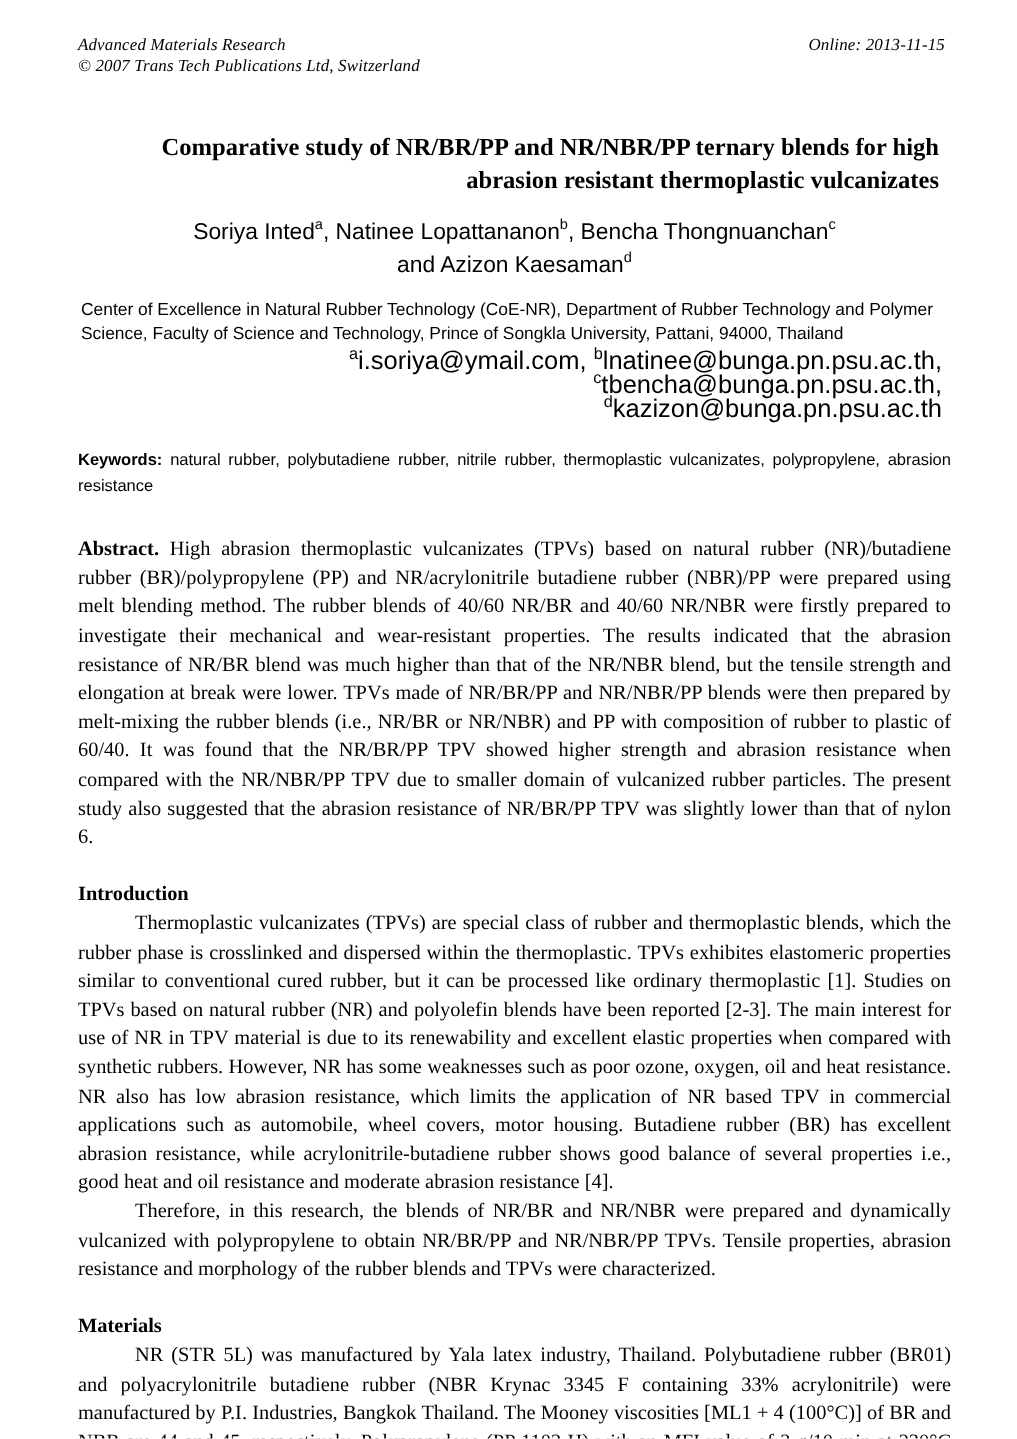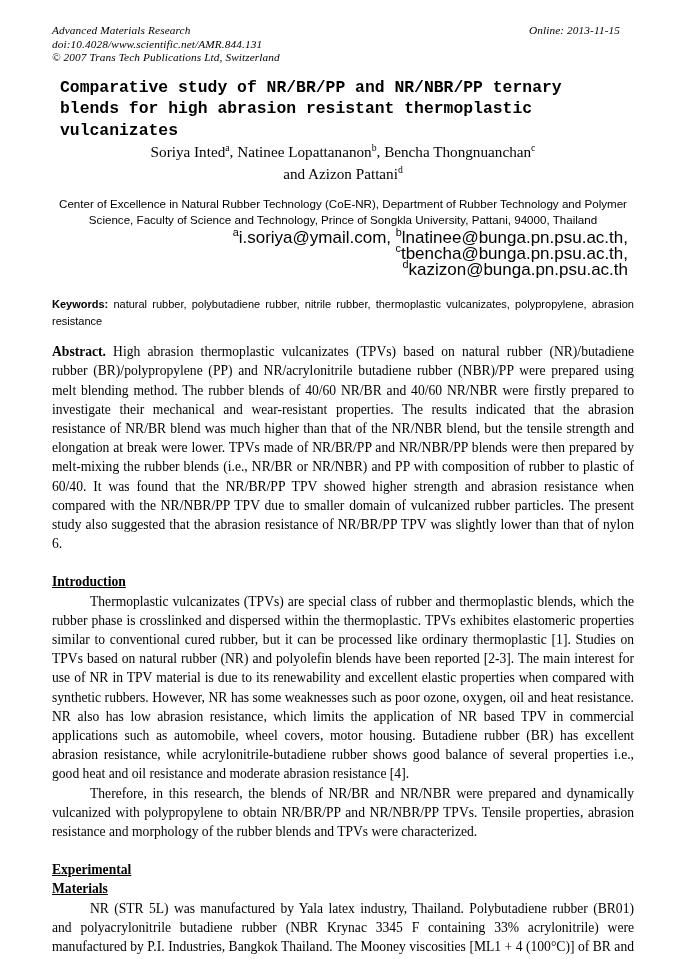--- a/index.html
+++ b/index.html
@@ -28,56 +28,57 @@
     position: relative;
     font-family: "Liberation Serif", serif;
     font-style: italic;
     font-size: 11.3px;
     line-height: 13.6px;
     letter-spacing: 0.1px;
   }
   .masthead .line { white-space: pre; }
   .masthead-online {
     position: absolute;
-    right: 14px;
+    right: 4px;
     top: 0;
     font-style: italic;
     font-size: 11.3px;
     white-space: nowrap;
   }
 
   
   .title-block {
-    margin-top: 12px;
-    text-align: left;
-    font-family: Liberation Mono, monospace;
+    margin-top: 36px;
+    text-align: right;
+    font-family: Liberation Serif, serif;
     font-weight: bold;
     font-size: 16.4px;
     line-height: 21.5px;
     padding: 0 8px;
   }
 
   
   .authors {
+    margin-top: 14px;
     text-align: center;
-    font-family: Liberation Serif, serif;
+    font-family: Liberation Sans, sans-serif;
     font-size: 15.2px;
     line-height: 22px;
     padding: 0 18px;
   }
   sup {
     font-size: 0.64em;
     vertical-align: super;
     line-height: 0;
   }
 
   
   .affiliation {
     margin-top: 11px;
-    text-align: center;
+    text-align: left;
     font-family: "Liberation Sans", sans-serif;
     font-size: 11.6px;
     line-height: 16.2px;
     padding: 0 2px;
   }
   .emails {
     margin-top: 1px;
     text-align: right;
     font-family: "Liberation Sans", sans-serif;
     font-size: 17px;
@@ -90,64 +91,62 @@
     margin-top: 18px;
     text-align: justify;
     font-family: "Liberation Sans", sans-serif;
     font-size: 11px;
     line-height: 16.4px;
   }
   .keywords b { font-weight: bold; }
 
   
   .abstract {
-    margin-top: 13px;
+    margin-top: 24px;
     text-align: justify;
     font-family: "Liberation Serif", serif;
     font-size: 13.6px;
     line-height: 19.2px;
   }
   .abstract b { font-weight: bold; }
 
   
   .section-heading {
     font-family: "Liberation Serif", serif;
     font-weight: bold;
     font-size: 13.6px;
     line-height: 19.2px;
-    text-decoration: underline;
   }
   .sec-intro { margin-top: 19px; }
   .sec-exp { margin-top: 19px; }
 
   .para {
     text-align: justify;
     font-family: "Liberation Serif", serif;
     font-size: 13.6px;
     line-height: 19.2px;
     text-indent: 38px;
   }
 </style>
 </head>
 <body>
 
 <div class="page">
 
   <div class="masthead">
     <div class="line">Advanced Materials Research</div>
-    <div class="line">doi:10.4028/www.scientific.net/AMR.844.131</div>
     <div class="line">© 2007 Trans Tech Publications Ltd, Switzerland</div>
     <div class="masthead-online">Online: 2013-11-15</div>
   </div>
 
   <div class="title-block">Comparative study of NR/BR/PP and NR/NBR/PP ternary blends for high abrasion resistant thermoplastic vulcanizates</div>
 
   <div class="authors">
     <span>Soriya Inted</span><sup>a</sup><span>, Natinee Lopattananon</span><sup>b</sup><span>, Bencha Thongnuanchan</span><sup>c</sup><br>
-    <span>and Azizon Pattani</span><sup>d</sup>
+    <span>and Azizon Kaesaman</span><sup>d</sup>
   </div>
 
   <div class="affiliation">Center of Excellence in Natural Rubber Technology (CoE-NR), Department of Rubber Technology and Polymer Science, Faculty of Science and Technology, Prince of Songkla University, Pattani, 94000, Thailand</div>
 
   <div class="emails">
     <sup>a</sup><span>i.soriya@ymail.com, </span><sup>b</sup><span>lnatinee@bunga.pn.psu.ac.th, </span><sup>c</sup><span>tbencha@bunga.pn.psu.ac.th,</span><br>
     <sup>d</sup><span>kazizon@bunga.pn.psu.ac.th</span>
   </div>
 
   <div class="keywords">
@@ -158,18 +157,17 @@
     <b>Abstract.</b><span> High abrasion thermoplastic vulcanizates (TPVs) based on natural rubber (NR)/butadiene rubber (BR)/polypropylene (PP) and NR/acrylonitrile butadiene rubber (NBR)/PP were prepared using melt blending method.  The rubber blends of 40/60 NR/BR and 40/60 NR/NBR were firstly prepared to investigate their mechanical and wear-resistant properties.  The results indicated that the abrasion resistance of NR/BR blend was much higher than that of the NR/NBR blend, but the tensile strength and elongation at break were lower.  TPVs made of NR/BR/PP and NR/NBR/PP blends were then prepared by melt-mixing the rubber blends (i.e., NR/BR or NR/NBR) and PP with composition of rubber to plastic of 60/40.  It was found that the NR/BR/PP TPV showed higher strength and abrasion resistance when compared with the NR/NBR/PP TPV due to smaller domain of vulcanized rubber particles.  The present study also suggested that the abrasion resistance of NR/BR/PP TPV was slightly lower than that of nylon 6.</span>
   </div>
 
   <div class="sec-intro">
     <div class="section-heading">Introduction</div>
     <div class="para">Thermoplastic vulcanizates (TPVs)  are special class of rubber and thermoplastic blends, which the rubber phase is crosslinked and dispersed within the thermoplastic.  TPVs exhibites elastomeric properties similar to conventional cured rubber, but it can be processed like ordinary thermoplastic [1]. Studies on TPVs based on natural rubber (NR) and polyolefin blends have been reported [2-3].  The main interest for use of NR in TPV material is due to its renewability and excellent elastic properties when compared with synthetic rubbers.  However, NR has some weaknesses such as poor ozone, oxygen, oil and heat resistance.  NR also has low abrasion resistance, which limits the application of NR based TPV in commercial applications such as automobile, wheel covers, motor housing.  Butadiene rubber (BR) has excellent abrasion resistance, while acrylonitrile-butadiene rubber shows good balance of several properties i.e., good heat and oil resistance and moderate abrasion resistance [4].</div>
     <div class="para">Therefore, in this research, the blends of NR/BR and NR/NBR were prepared and dynamically vulcanized with polypropylene to obtain NR/BR/PP and NR/NBR/PP TPVs.  Tensile properties, abrasion resistance and morphology of the rubber blends and TPVs were characterized.</div>
   </div>
 
   <div class="sec-exp">
-    <div class="section-heading">Experimental</div>
     <div class="section-heading">Materials</div>
     <div class="para">NR (STR 5L) was manufactured by Yala latex industry, Thailand. Polybutadiene rubber (BR01) and polyacrylonitrile butadiene rubber (NBR Krynac 3345 F containing 33% acrylonitrile) were manufactured by P.I. Industries, Bangkok Thailand. The Mooney viscosities [ML1 + 4 (100°C)] of BR and NBR are 44 and 45, respectively. Polypropylene (PP 1102 H) with an MFI value of 2 g/10 min at 230°C was manufactured by IPRC Public Co., Ltd, Rayong, Thailand. The Ultrablend 6000 and Ultralube 220 were used as a homogenizing agent and a processing aids, respectively, manufactured by Performance Additives, Malaysia.</div>
   </div>
 
 </div>
 
 </body></html>

